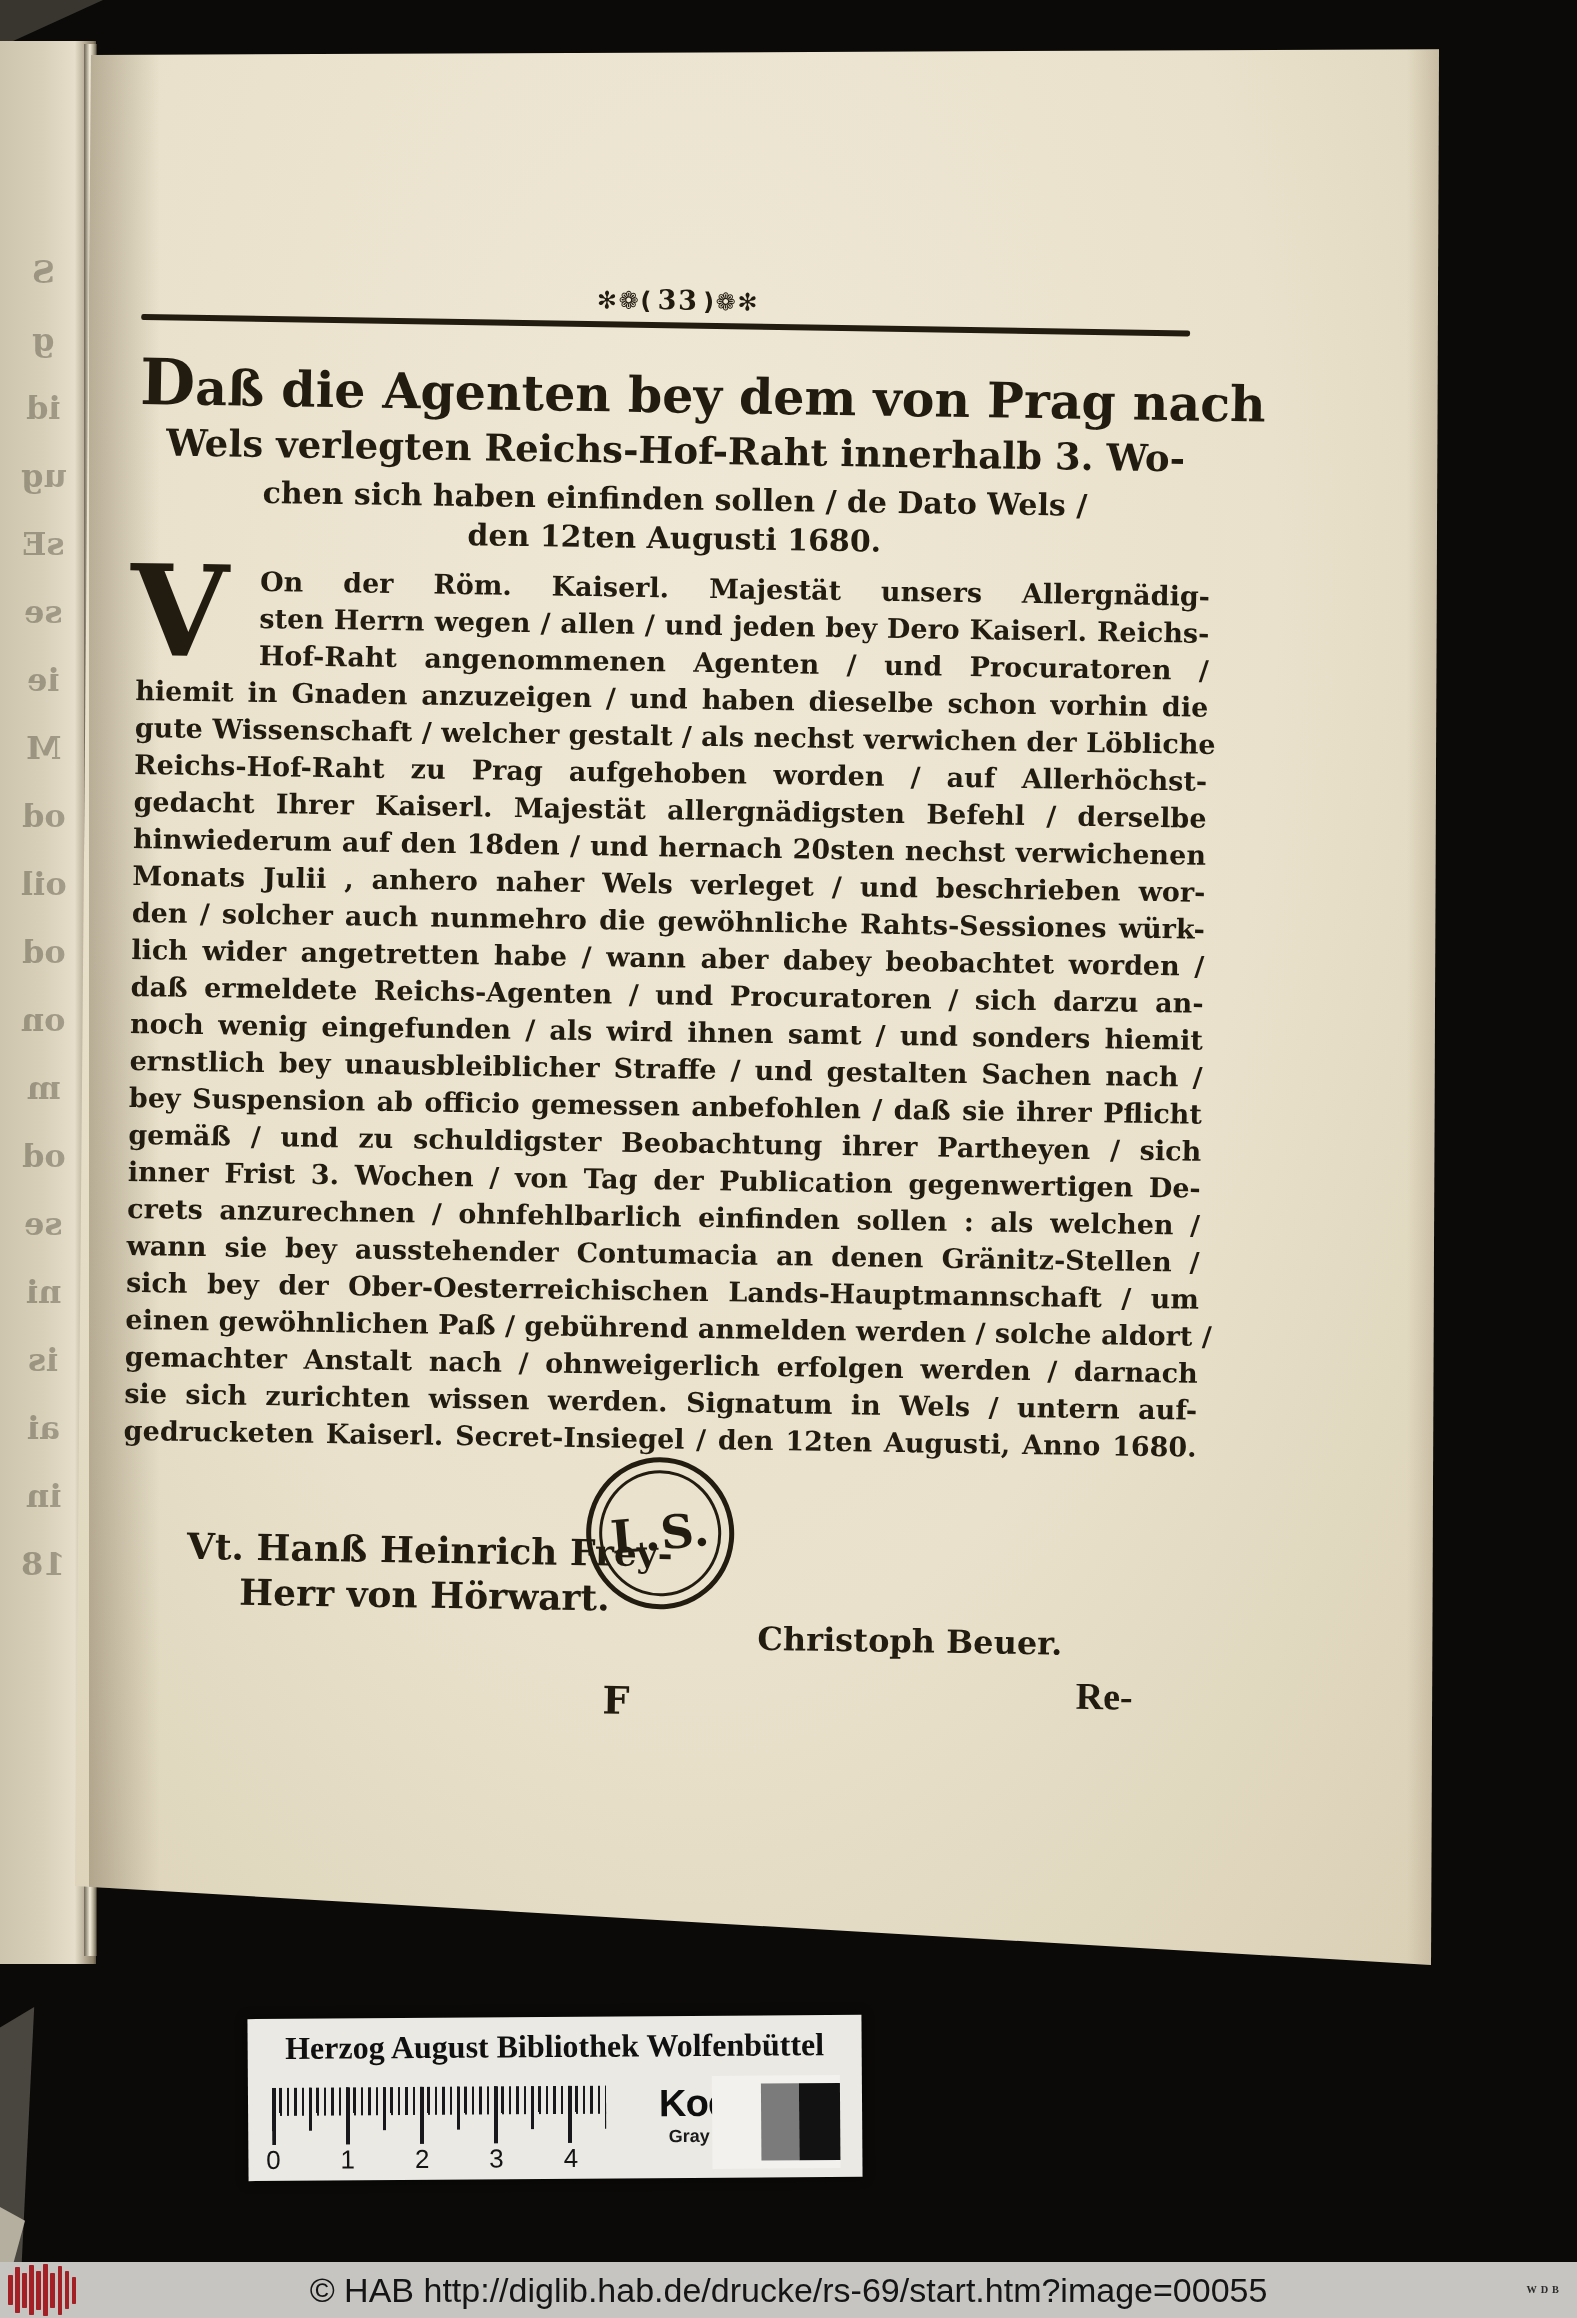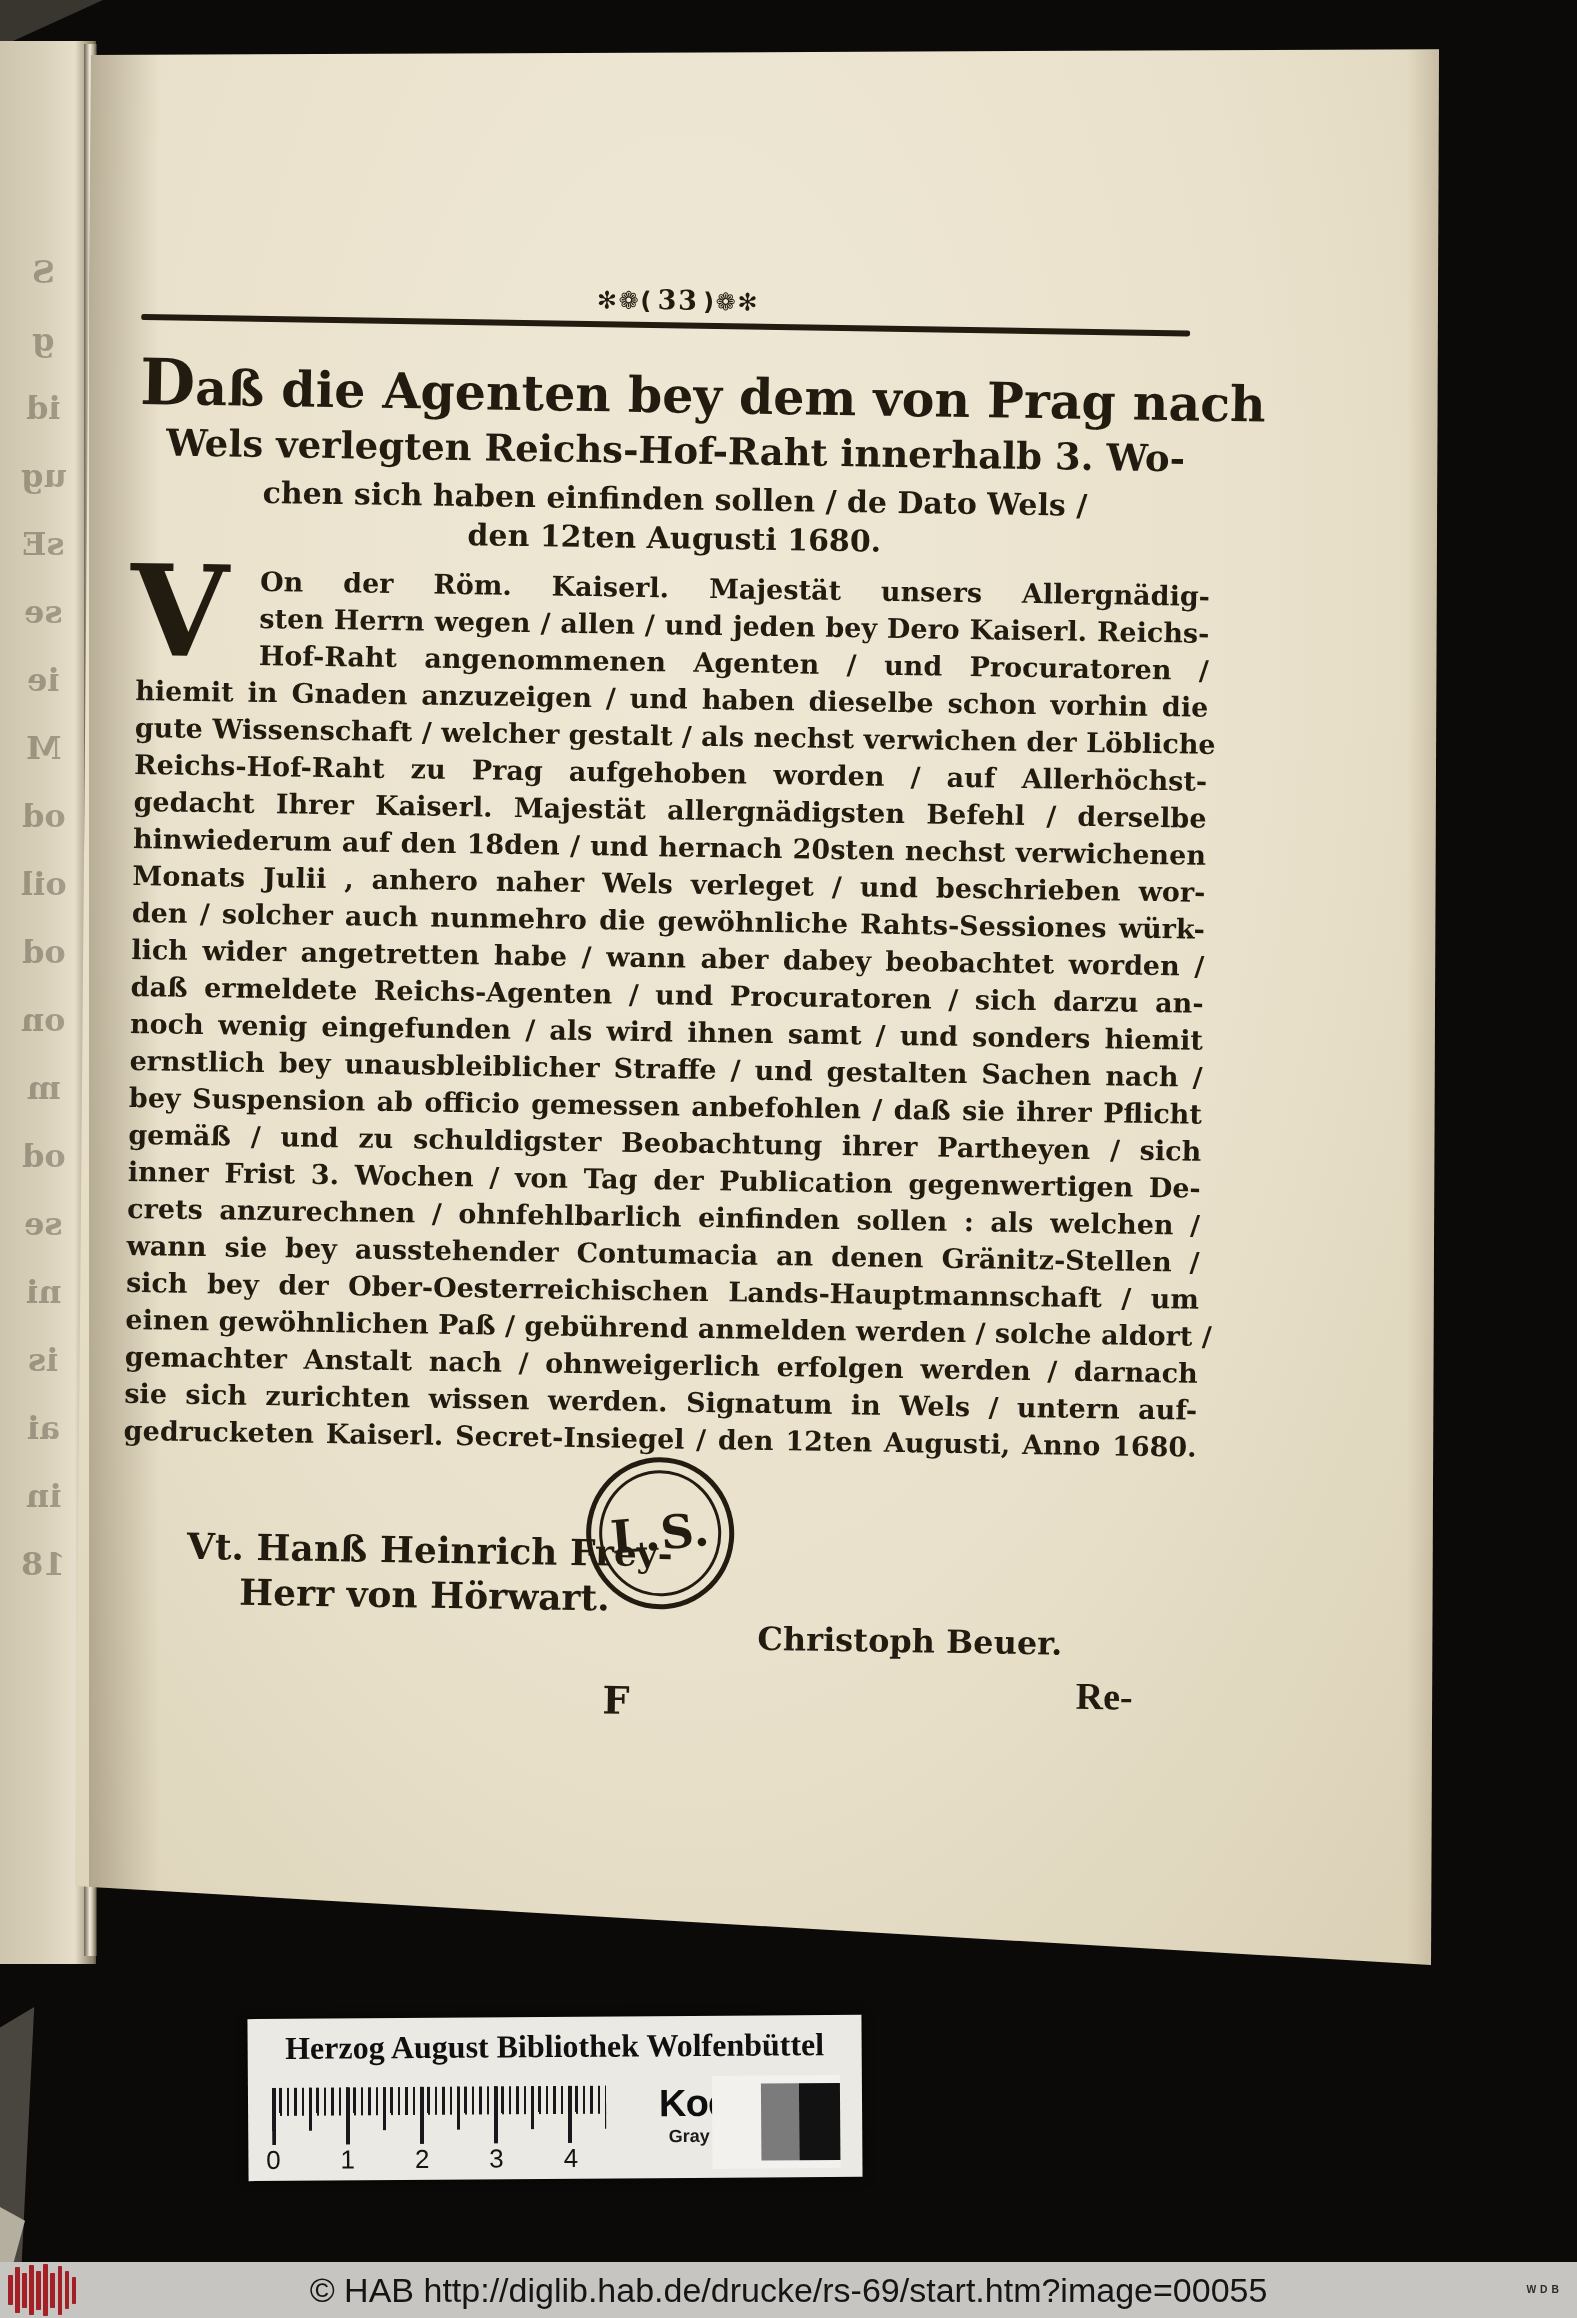--- a/index.html
+++ b/index.html
@@ -109,21 +109,21 @@
 
   
   #caption-strip{position:absolute;left:0;top:2262px;width:1577px;height:57px;
     background:var(--strip);}
   #hab-logo{position:absolute;left:8px;top:4.7px;height:47px;display:flex;
     align-items:center;gap:2.4px;}
   .logo-bar{width:4.7px;background:var(--logo-red);border-radius:0.8px;}
   #caption-text{position:absolute;left:0;top:0;width:100%;height:57px;line-height:57px;
     text-align:center;font-family:"Liberation Sans",sans-serif;font-size:34px;
     color:var(--caption-ink);}
-  #wdb-mark{position:absolute;right:14px;top:22px;font-family:Liberation Sans, sans-serif;
+  #wdb-mark{position:absolute;right:14px;top:22px;font-family:Liberation Serif, serif;
     font-size:10.3px;font-weight:bold;letter-spacing:4px;color:#2b2b2b;}
 </style>
 </head>
 <body>
 
 <div id="stage">
 
   <div id="wedge-top-left"></div>
 
   <div id="left-sliver">

